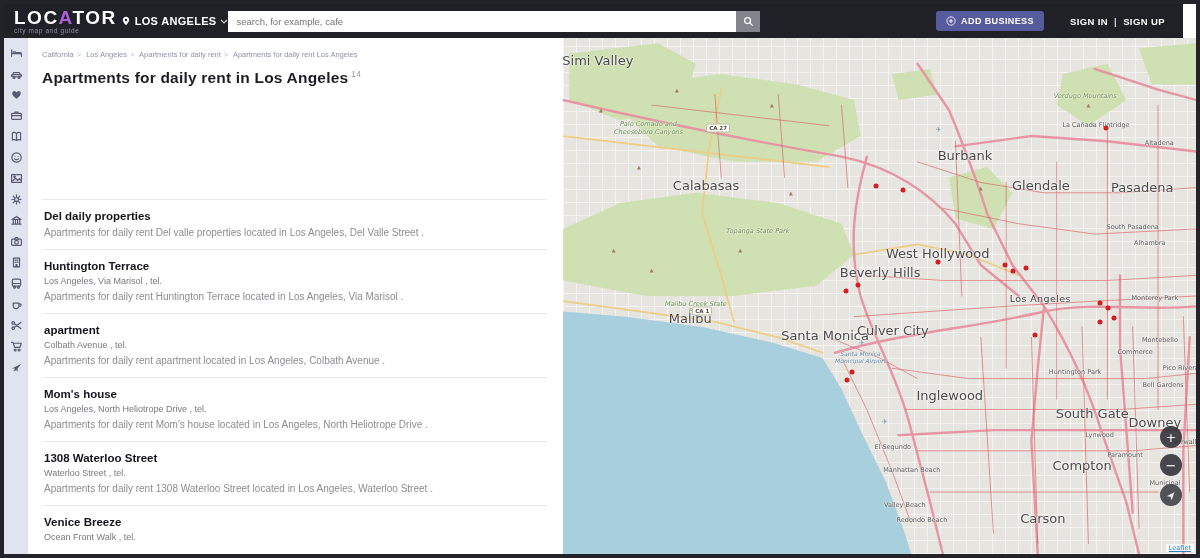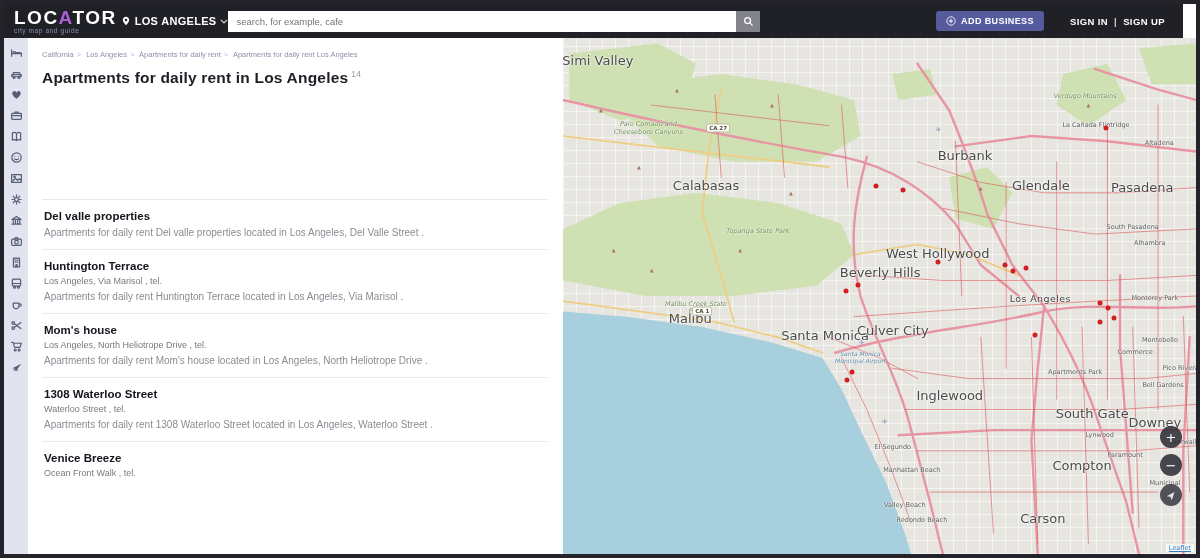--- a/index.html
+++ b/index.html
@@ -225,30 +225,35 @@
     
       <a class="bc-link">Apartments for daily rent</a><span class="sep">&gt;</span>
     
       <a class="bc-link">Apartments for daily rent Los Angeles</a><span class="sep"></span>
     </nav>
   <h1 class="page-title"><span>Apartments for daily rent in Los Angeles</span><sup>14</sup></h1>
   <div class="ad-space"></div>
   <div class="list">
 
       <div class="list-item">
-        <div class="li-name">Del valle properties</div>
+        <div class="li-name">Del daily properties</div>
         <div class="li-desc">Apartments for daily rent Del valle properties located in Los Angeles, Del Valle Street .</div>
       </div>
 
       <div class="list-item">
         <div class="li-name">Huntington Terrace</div>
         <div class="li-addr"><span>Los Angeles, Via Marisol , tel.</span><a class="show-link"></a></div>
         <div class="li-desc">Apartments for daily rent Huntington Terrace located in Los Angeles, Via Marisol .</div>
       </div>
 
+      <div class="list-item">
+        <div class="li-name">apartment</div>
+        <div class="li-addr"><span>Colbath Avenue , tel.</span><a class="show-link"></a></div>
+        <div class="li-desc">Apartments for daily rent apartment located in Los Angeles, Colbath Avenue .</div>
+      </div>
 
       <div class="list-item">
         <div class="li-name">Mom's house</div>
         <div class="li-addr"><span>Los Angeles, North Heliotrope Drive , tel.</span><a class="show-link"></a></div>
         <div class="li-desc">Apartments for daily rent Mom's house located in Los Angeles, North Heliotrope Drive .</div>
       </div>
 
       <div class="list-item">
         <div class="li-name">1308 Waterloo Street</div>
         <div class="li-addr"><span>Waterloo Street , tel.</span><a class="show-link"></a></div>
@@ -333,21 +338,21 @@
       <span class="map-label" style="left: 59.2%; top: 41.7%;">West Hollywood</span>
       <span class="map-label" style="left: 50.1%; top: 45.3%;">Beverly Hills</span>
       <span class="map-label small" style="left: 90%; top: 36.6%;">South Pasadena</span>
       <span class="map-label small" style="left: 92.7%; top: 39.7%;">Alhambra</span>
       <span class="map-label big" style="left: 75.4%; top: 50.4%;">Los Angeles</span>
       <span class="map-label small" style="left: 93.5%; top: 50.4%;">Monterey Park</span>
       <span class="map-label" style="left: 41.4%; top: 57.6%;">Santa Monica</span>
       <span class="map-label" style="left: 52.1%; top: 56.6%;">Culver City</span>
       <span class="map-label" style="left: 20.1%; top: 54.3%;">Malibu</span>
       <span class="map-label" style="left: 61.1%; top: 69.2%;">Inglewood</span>
-      <span class="map-label small" style="left: 80.9%; top: 64.7%;">Apartments Park</span>
+      <span class="map-label small" style="left: 80.9%; top: 64.7%;">Huntington Park</span>
       <span class="map-label small" style="left: 90.4%; top: 60.9%;">Commerce</span>
       <span class="map-label small" style="left: 94.3%; top: 58.5%;">Montebello</span>
       <span class="map-label small" style="left: 97.6%; top: 64%;">Pico Rivera</span>
       <span class="map-label small" style="left: 94.8%; top: 67.2%;">Bell Gardens</span>
       <span class="map-label" style="left: 83.6%; top: 72.7%;">South Gate</span>
       <span class="map-label" style="left: 93.5%; top: 74.4%;">Downey</span>
       <span class="map-label small" style="left: 84.8%; top: 76.9%;">Lynwood</span>
       <span class="map-label small" style="left: 98.3%; top: 78.3%;">Norwalk</span>
       <span class="map-label small" style="left: 88.8%; top: 80.8%;">Paramount</span>
       <span class="map-label small" style="left: 95.1%; top: 86.2%;">Municipal</span>

